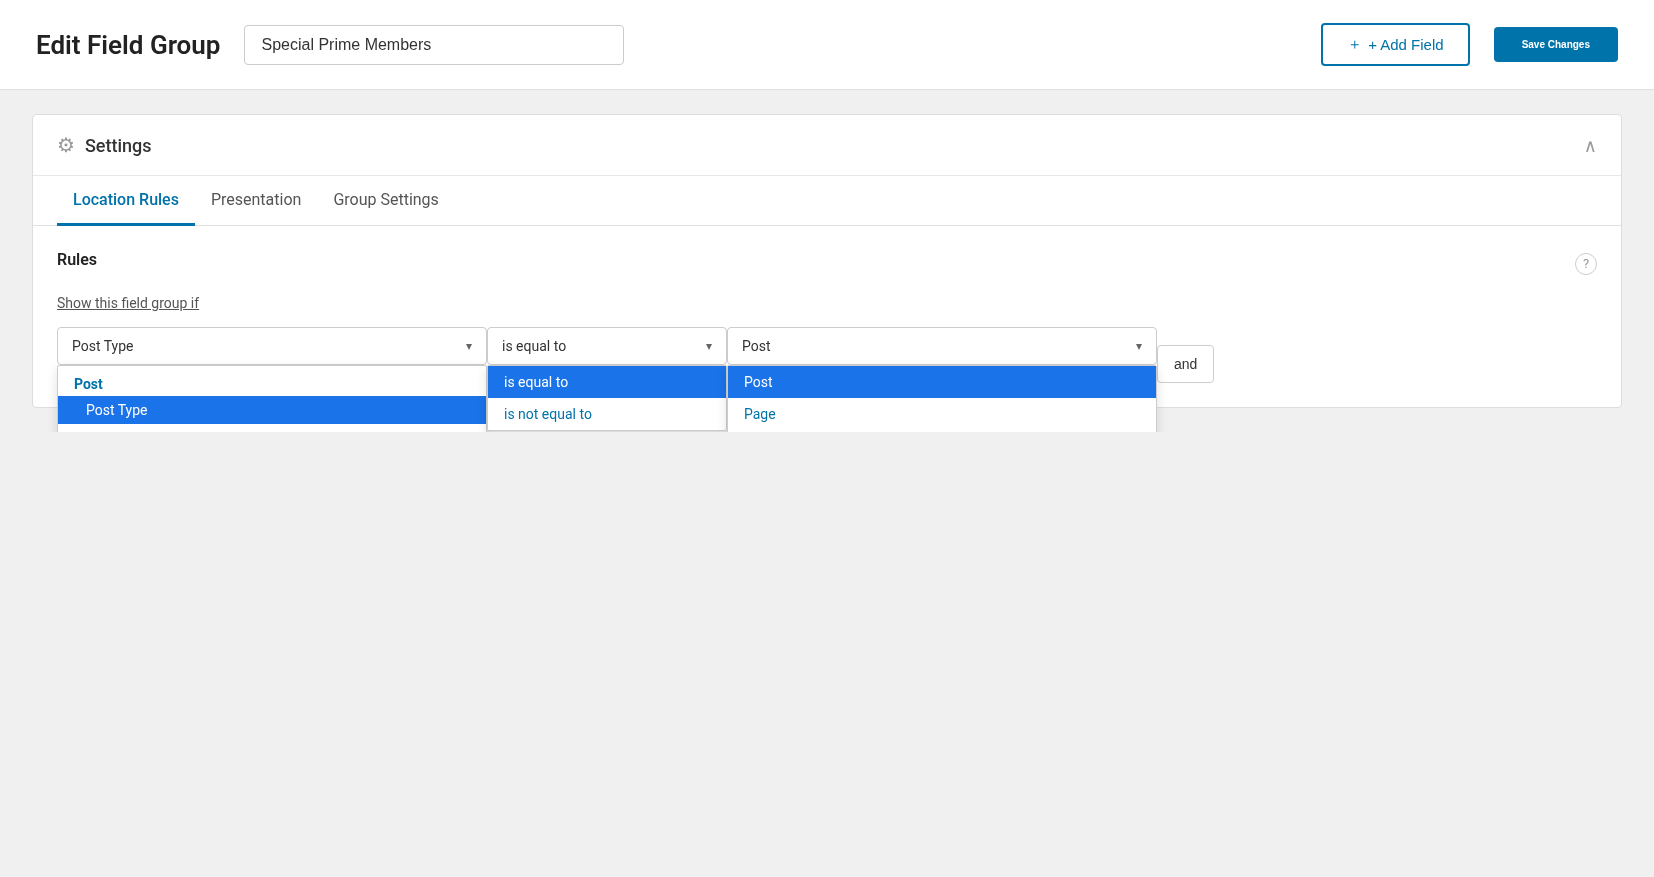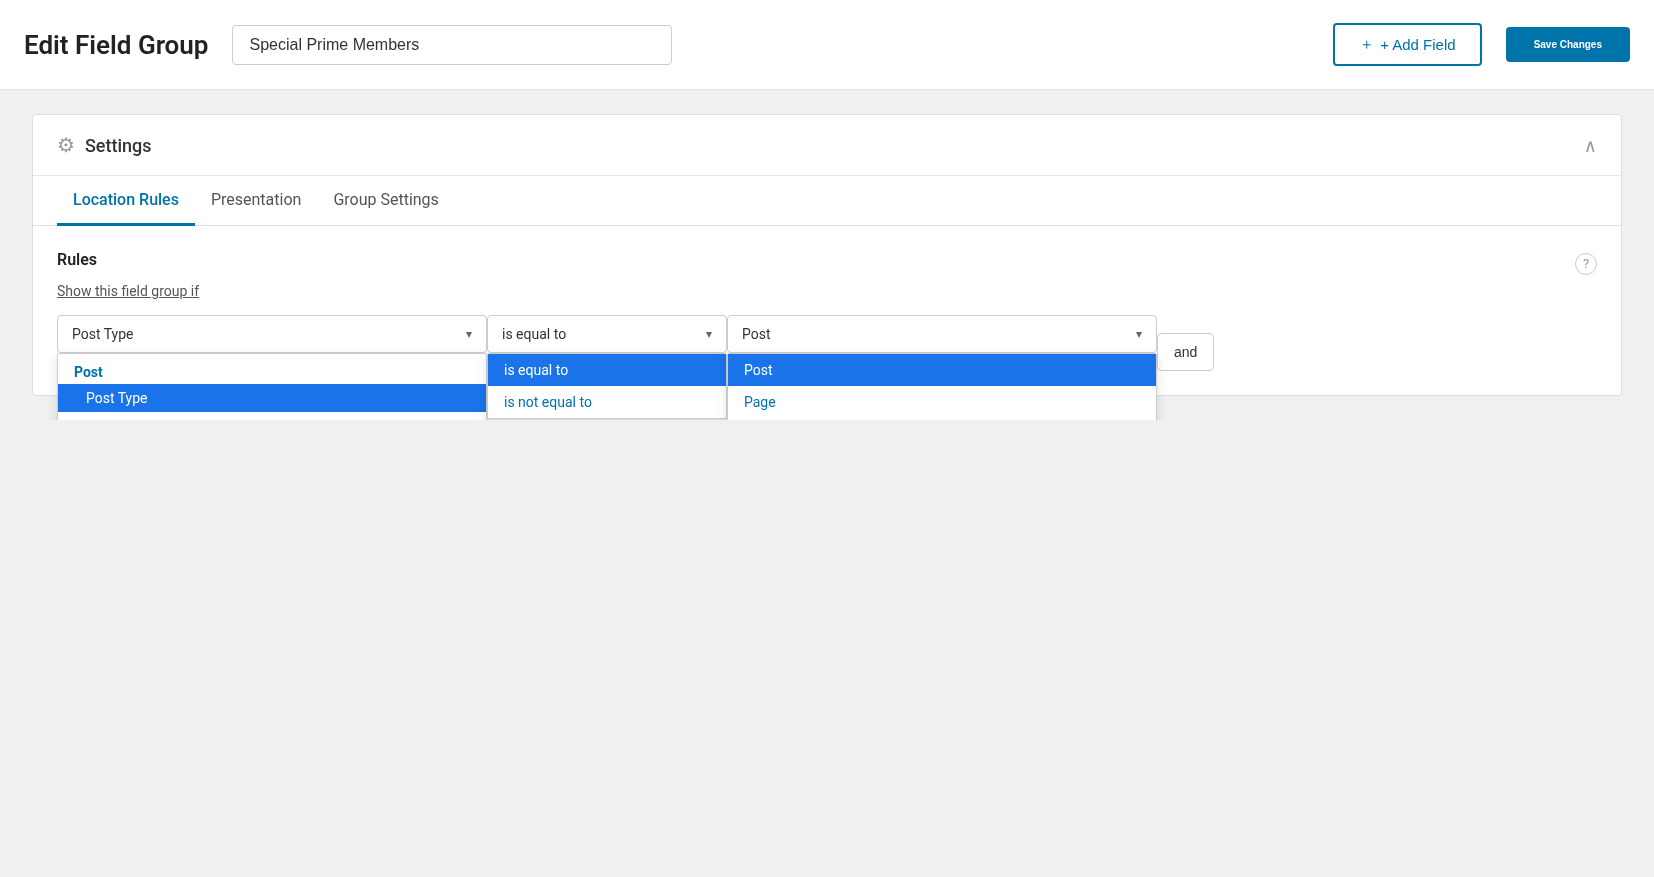--- a/index.html
+++ b/index.html
@@ -8,37 +8,37 @@
       background: #f0f0f0;
       font-size: 14px;
       color: #333;
     }
 
     
     .header {
       background: #fff;
       display: flex;
       align-items: center;
-      padding: 16px 24px;
+      padding: 16px 36px;
       gap: 24px;
       border-bottom: 1px solid #e0e0e0;
       height: 90px;
     }
     .header-title {
       font-size: 26px;
       font-weight: 600;
       color: #222;
       white-space: nowrap;
     }
     .header-input {
       border: 1px solid #ccc;
       border-radius: 4px;
       padding: 10px 16px;
       font-size: 16px;
-      width: 440px;
+      width: 380px;
       color: #333;
       outline: none;
     }
     .header-spacer { flex: 1; }
     .add-field-btn {
       border: 2px solid #0073aa;
       background: #fff;
       color: #0073aa;
       padding: 10px 24px;
       border-radius: 4px;
@@ -271,21 +271,21 @@
       <span class="settings-chevron">∧</span>
     </div>
 
     <div class="tabs-bar">
       <div class="tab active">Location Rules</div>
       <div class="tab">Presentation</div>
       <div class="tab">Group Settings</div>
     </div>
 
     <div class="rules-section">
-      <div style="display:flex; align-items:center; margin-bottom:6px;">
+      <div style="display:flex; align-items:center; margin-bottom:18px;">
         <span class="rules-title">Rules</span>
         <span class="help-icon" style="margin-left:auto; border:1px solid #ccc; border-radius:50%; width:22px; height:22px; display:flex; align-items:center; justify-content:center; font-size:13px;">?</span>
       </div>
       <div class="rules-subtitle">Show this field group if</div>
 
       <div class="rule-row">
 
         <div class="dropdown-container">
           <div class="dropdown-btn dropdown-btn-wide">
             <span>Post Type</span>

